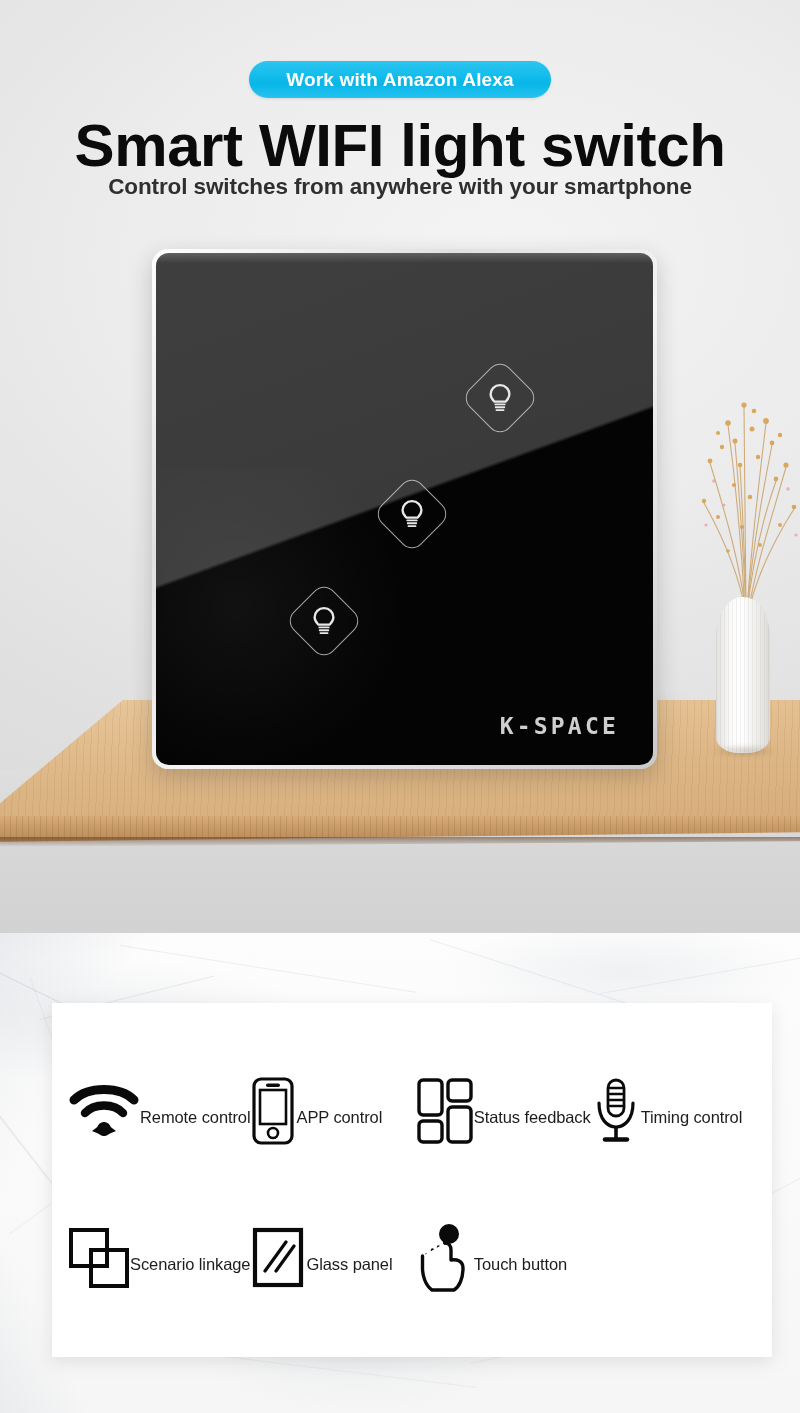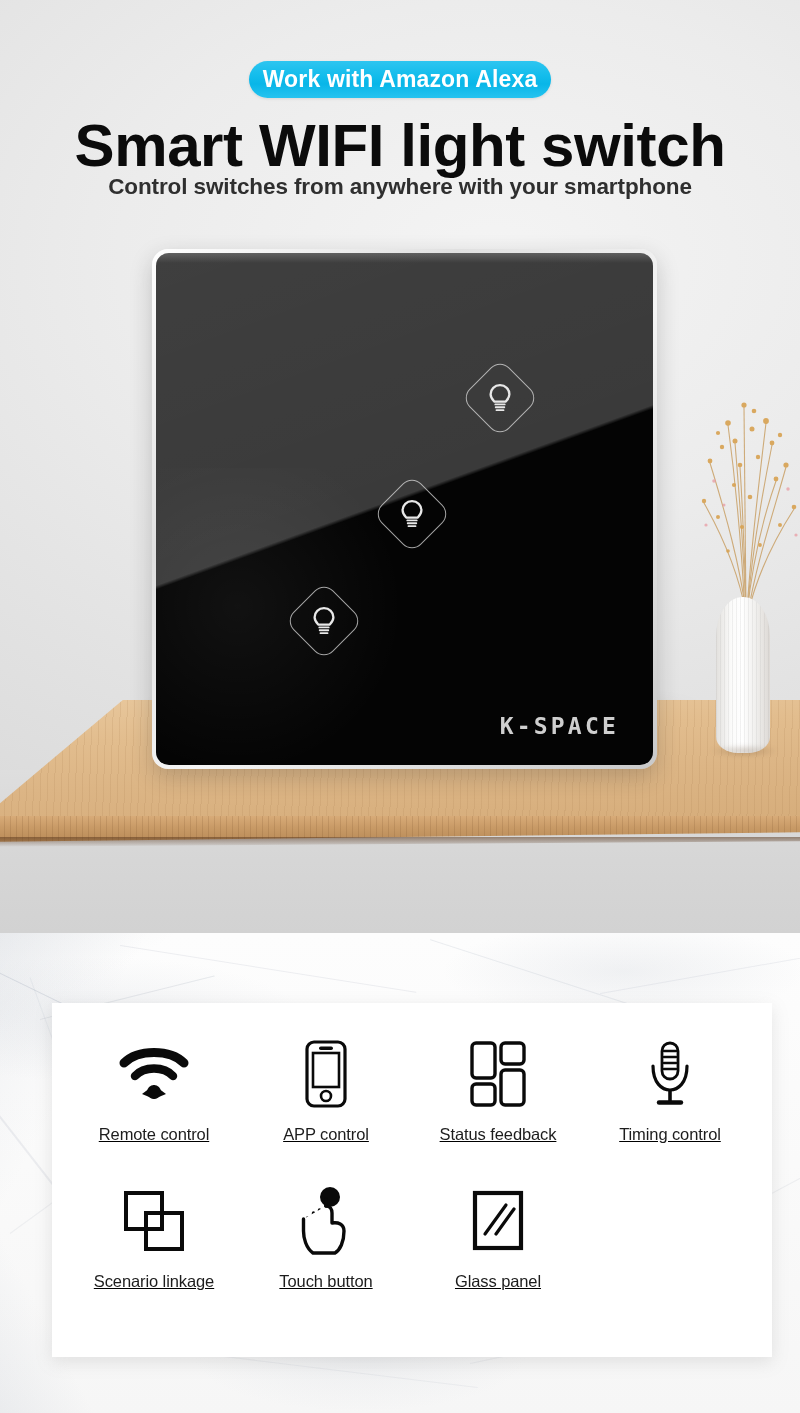--- a/index.html
+++ b/index.html
@@ -45,21 +45,21 @@
     width: 302px; height: 37px;
     border-radius: 19px;
     background: linear-gradient(180deg, #2ec5f0 0%, #14bdec 38%, #08b6e8 62%, #26c3ef 100%);
     box-shadow: 0 1px 3px rgba(0,0,0,0.10);
     display: flex;
     align-items: center;
     justify-content: center;
   }
   .badge-text {
     color: #ffffff;
-    font-size: 23px;
+    font-size: 19px;
     font-weight: bold;
     letter-spacing: 0.15px;
     white-space: nowrap;
   }
 
   
   .title {
     position: absolute;
     left: 0; top: 115px;
     width: 800px;
@@ -244,24 +244,23 @@
     position: absolute;
     left: 0; top: 0;
     width: 100%; height: 100%;
     display: grid;
     grid-template-columns: repeat(4, 1fr);
     grid-template-rows: repeat(2, 1fr);
     padding: 34px 16px 26px 16px;
   }
   .feature {
     display: flex;
-    flex-direction: column;
+    flex-direction: row;
     align-items: center;
     justify-content: flex-start;
-    text-decoration: underline;
   }
   .feature-icon {
     height: 74px;
     display: flex;
     align-items: center;
     justify-content: center;
   }
   .feature-label {
     margin-top: 14px;
     font-size: 16.5px;
@@ -460,38 +459,38 @@
           <svg width="62" height="62" viewBox="0 0 62 62">
             <rect x="3" y="3" width="36" height="36" fill="none" stroke="#0a0a0a" stroke-width="4"></rect>
             <rect x="23" y="23" width="36" height="36" fill="none" stroke="#0a0a0a" stroke-width="4"></rect>
           </svg>
         </div>
         <div class="feature-label">Scenario linkage</div>
       </div>
 
       <div class="feature">
         <div class="feature-icon">
+          <svg width="56" height="64" viewBox="0 0 56 64">
+            <rect x="5" y="4" width="46" height="55" fill="none" stroke="#0a0a0a" stroke-width="4.2"></rect>
+            <line x1="15" y1="45" x2="36" y2="16" stroke="#0a0a0a" stroke-width="3.2" stroke-linecap="round"></line>
+            <line x1="26" y1="45" x2="44" y2="20" stroke="#0a0a0a" stroke-width="3.2" stroke-linecap="round"></line>
+          </svg>
+        </div>
+        <div class="feature-label">Glass panel</div>
+      </div>
+
+      <div class="feature">
+        <div class="feature-icon">
           <svg width="58" height="70" viewBox="0 0 58 70">
             <circle cx="33" cy="11" r="10" fill="#0a0a0a"></circle>
             <path d="M29 13 L 29 44 M22.5 24 L 22.5 40 M16.5 27 L 16.5 42 M10.5 32 L 10.5 45" fill="none" stroke="#0a0a0a" stroke-width="3.4" stroke-linecap="round"></path>
             <path d="M29 20 C 33 20, 35 23, 35 27 L 35 37 C 41 36, 47 38, 47 45
                      C 47 56, 43 64, 38 67 L 16 67 C 9 62, 6.5 52, 6.5 45 L 6.5 33" fill="#ffffff" stroke="#0a0a0a" stroke-width="3.4" stroke-linejoin="round" stroke-linecap="round"></path>
             <path d="M29 20 L 29 14" stroke="#0a0a0a" stroke-width="3.4" stroke-linecap="round"></path>
           </svg>
         </div>
         <div class="feature-label">Touch button</div>
       </div>
 
-      <div class="feature">
-        <div class="feature-icon">
-          <svg width="56" height="64" viewBox="0 0 56 64">
-            <rect x="5" y="4" width="46" height="55" fill="none" stroke="#0a0a0a" stroke-width="4.2"></rect>
-            <line x1="15" y1="45" x2="36" y2="16" stroke="#0a0a0a" stroke-width="3.2" stroke-linecap="round"></line>
-            <line x1="26" y1="45" x2="44" y2="20" stroke="#0a0a0a" stroke-width="3.2" stroke-linecap="round"></line>
-          </svg>
-        </div>
-        <div class="feature-label">Glass panel</div>
-      </div>
-
     </div>
   </div>
 
 </div>
 
 </body></html>

